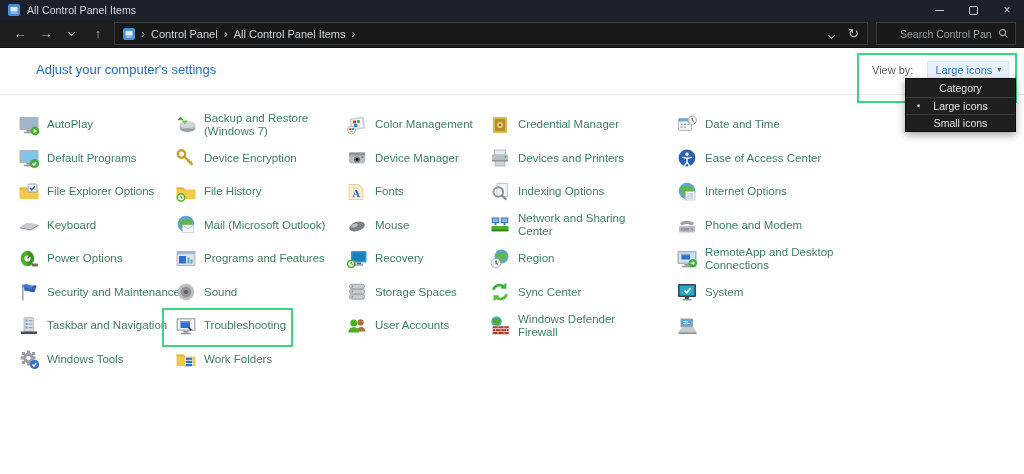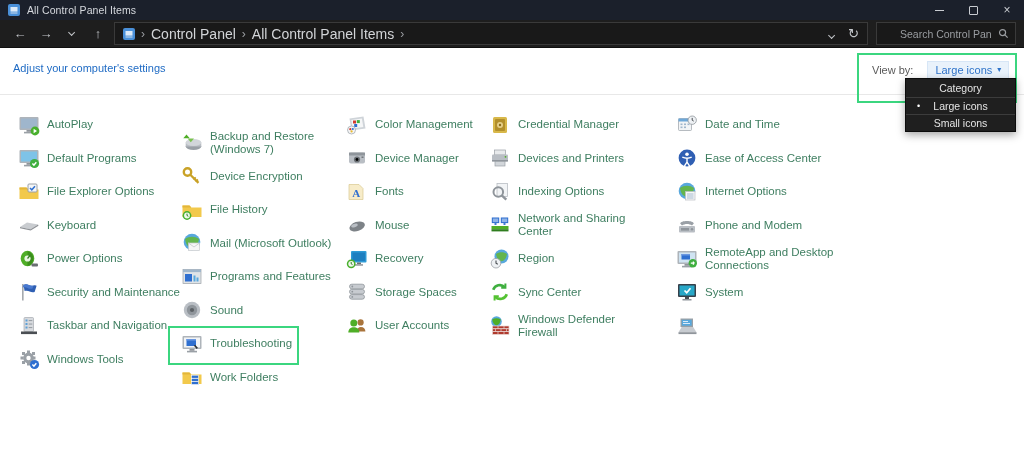--- a/index.html
+++ b/index.html
@@ -23,33 +23,33 @@
   #navbar{height:27px;background:#1e1e1e;display:flex;align-items:center;
           padding:0 8px;gap:2px;border-bottom:1px solid #101010;}
   .navbtn{width:24px;height:23px;display:flex;align-items:center;justify-content:center;
           color:#c2c5c9;font-size:13px;cursor:pointer;flex-shrink:0;}
   .chev{display:inline-block;border:solid #c2c5c9;border-width:0 1.4px 1.4px 0;
         padding:2.1px;transform:rotate(45deg);margin-top:-2px;}
   #addressbar{flex:1;height:21px;background:#191919;border:1px solid #3a3a3a;
               display:flex;align-items:center;padding:0 8px;gap:6px;margin:0 6px 0 2px;
               cursor:text;}
   #breadcrumb{display:flex;align-items:center;gap:6px;}
-  #breadcrumb .crumb{color:#d2d4d7;font-size:14px;white-space:nowrap;cursor:pointer;}
+  #breadcrumb .crumb{color:#d2d4d7;font-size:11px;white-space:nowrap;cursor:pointer;}
   #breadcrumb .bsep{color:#9a9da1;font-size:12px;cursor:pointer;}
   #addressbar .right-icons{margin-left:auto;display:flex;align-items:center;gap:14px;}
   #addressbar .refresh{color:#c2c5c9;font-size:13px;cursor:pointer;}
   #searchbox{width:126px;height:21px;background:#191919;border:1px solid #3a3a3a;
              display:flex;align-items:center;padding:0 6px;gap:4px;}
   #searchbox input{flex:1;min-width:0;background:transparent;border:none;outline:none;
                    color:#cfcfcf;font-size:10.5px;font-family:inherit;margin-left:15px;}
   #searchbox input::placeholder{color:#9a9da1;}
 
   
   #content{position:absolute;top:48px;left:0;right:0;bottom:0;background:#fff;}
-  #heading{position:absolute;left:13px;top:14px;font-size:11px;color:#1f6bc4;}
+  #heading{position:absolute;left:36px;top:14px;font-size:13px;color:#1f6bc4;}
   #divider{position:absolute;left:0;right:0;top:46px;border-top:1px solid #e8e8e8;}
   #viewby{position:absolute;top:13px;left:872px;display:flex;align-items:center;gap:14px;}
   #viewby .vlabel{color:#5a5a5a;font-size:11px;}
   #viewby-chip{display:flex;align-items:center;gap:5px;background:#e9f2fb;
                padding:2px 7px;cursor:pointer;border:1px solid #d7e6f6;}
   #viewby-chip .vvalue{color:#2f73c9;font-size:11px;}
   #viewby-chip .caret{color:#2f73c9;font-size:8px;line-height:1;}
 
   
   #viewby-highlight{position:absolute;left:857px;top:5px;width:156px;height:46px;
@@ -251,21 +251,21 @@
               </g>
               <circle cx="10.5" cy="10" r="5.4" fill="#9aa0a6"></circle>
               <circle cx="10.5" cy="10" r="2.2" fill="#fff"></circle>
               <circle cx="16.5" cy="16.5" r="4.6" fill="#2f6fd0"></circle>
               <path d="M14.4 16.6l1.5 1.5 2.4-2.9" stroke="#fff" stroke-width="1.4" fill="none"></path>
             </svg>
           </span>
           <span class="lbl">Windows Tools</span>
         </div>
       </div>
-      <div class="col col2" style="left: 181px; margin-top: 18px;">
+      <div class="col col2" style="left: 175px;">
         <div class="cp-item">
           <span class="ico">
             <svg viewBox="0 0 22 22" width="22" height="22">
               <ellipse cx="12.5" cy="14.5" rx="7.8" ry="3.4" fill="#9aa0a6"></ellipse>
               <rect x="4.7" y="10.5" width="15.6" height="4" fill="#b9bec4"></rect>
               <ellipse cx="12.5" cy="10.5" rx="7.8" ry="3.4" fill="#d2d6da"></ellipse>
               <path d="M5.5 2.5l3.2 3.8H2.3z" fill="#4fae27"></path>
               <path d="M9.8 10.2L6.6 6.4h6.4z" fill="#7ac24f"></path>
             </svg>
           </span>

